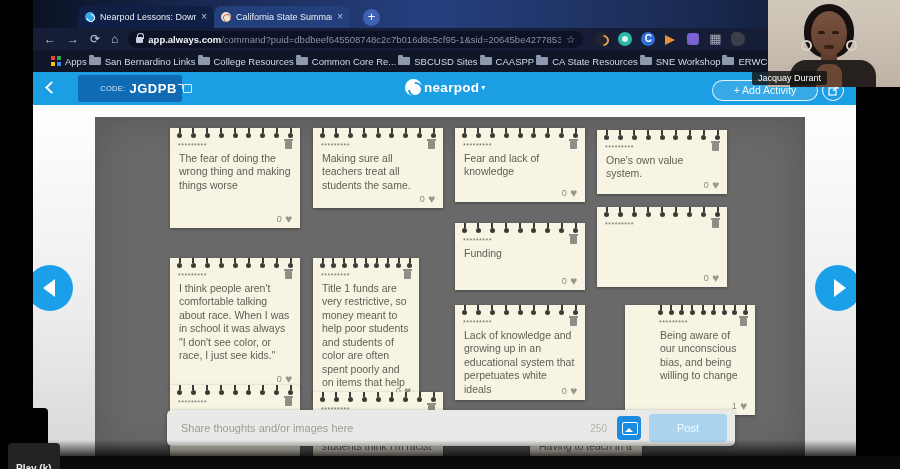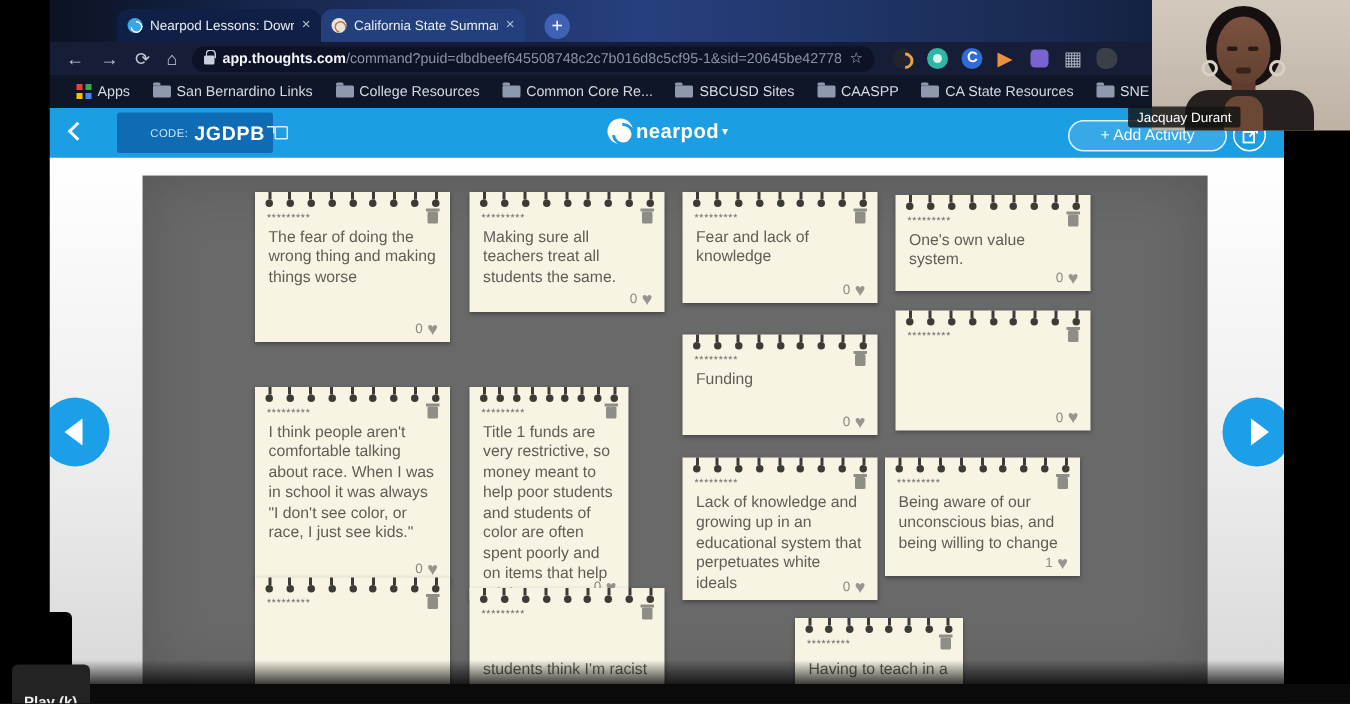--- a/index.html
+++ b/index.html
@@ -45,21 +45,21 @@
   .ext.teal-extension::after{content:"";position:absolute;left:4px;top:4px;width:6px;height:6px;border-radius:50%;background:#d9f5f0;}
   .ext.c-extension{background:#2f6bd9;color:#fff;font-size:10px;font-weight:bold;text-align:center;line-height:14px;}
   .ext.arrow-extension{background:transparent;}
   .ext.arrow-extension::after{content:"";position:absolute;left:1px;top:3px;width:0;height:0;
     border-left:10px solid #e8923e;border-top:5px solid transparent;border-bottom:5px solid transparent;}
   .ext.purple-extension{background:#7a63d1;border-radius:3px;width:12px;height:12px;}
   .ext.grid-extension{color:#a7adbb;font-size:13px;line-height:13px;text-align:center;background:transparent;}
   .ext.dark-extension{background:#3a3f4a;border-radius:40% 60% 55% 45%;}
 
   #bookmarks{position:absolute;left:0;top:50px;width:100%;height:22px;background:#0f1628;display:flex;align-items:center;
-    padding-left:18px;gap:15px;overflow:hidden;}
+    padding-left:18px;gap:2px;overflow:hidden;}
   .bm{display:flex;align-items:center;gap:4px;flex:none;}
   .bm-label{font-size:9.5px;color:#d5dae3;white-space:nowrap;}
   .folder{width:12px;height:8px;background:#8e99ad;border-radius:1px;position:relative;flex:none;}
   .folder::before{content:"";position:absolute;left:0;top:-2px;width:5px;height:2px;background:#8e99ad;border-radius:1px 1px 0 0;}
   .appsgrid{width:10px;height:10px;flex:none;background:
     linear-gradient(#e94235 0 0) 0 0/4px 4px no-repeat,
     linear-gradient(#34a853 0 0) 6px 0/4px 4px no-repeat,
     linear-gradient(#fbbc05 0 0) 0 6px/4px 4px no-repeat,
     linear-gradient(#4285f4 0 0) 6px 6px/4px 4px no-repeat;}
 
@@ -176,21 +176,21 @@
         </div>
       <div id="newtab">+</div>
     </div>
     <div id="urlrow">
       <span class="navico">←</span>
       <span class="navico">→</span>
       <span class="navico">⟳</span>
       <span class="navico">⌂</span>
       <div id="urlfield">
         <span class="lock"></span>
-        <span id="urltext"><b>app.thoughts.com</b><span>/command?puid=dbdbeef645508748c2c7b016d8c5cf95-1&amp;sid=20645be4277853...</span></span>
+        <span id="urltext"><b>app.always.com</b><span>/command?puid=dbdbeef645508748c2c7b016d8c5cf95-1&amp;sid=20645be4277853...</span></span>
         <span class="star">☆</span>
       </div>
       <div id="extrow">
           <span class="ext crescent-extension"></span>
           <span class="ext teal-extension"></span>
           <span class="ext c-extension">C</span>
           <span class="ext arrow-extension"></span>
           <span class="ext purple-extension"></span>
           <span class="ext grid-extension">▦</span>
           <span class="ext dark-extension"></span>
@@ -450,21 +450,21 @@
         <div class="note-head">
           <span class="note-author">*********</span>
           <span class="trash"></span>
         </div>
         <div class="note-text">Lack of knowledge and growing up in an educational system that perpetuates white ideals</div>
         <div class="note-likes">
           <span class="like-count">0</span>
           <span class="heart">♥</span>
         </div>
       </div>
-      <div class="note" style="left: 590px; top: 305px; width: 130px; height: 79px;">
+      <div class="note" style="left: 625px; top: 305px; width: 130px; height: 110px; padding-left: 26px;">
         <div class="pins">
           <span class="pin"></span>
           <span class="pin"></span>
           <span class="pin"></span>
           <span class="pin"></span>
           <span class="pin"></span>
           <span class="pin"></span>
           <span class="pin"></span>
           <span class="pin"></span>
           <span class="pin"></span>
@@ -527,20 +527,26 @@
           <span class="pin"></span>
         </div>
         <div class="note-head">
           <span class="note-author">*********</span>
           <span class="trash"></span>
         </div>
         <div class="note-text">Having to teach in a</div>
       </div>
     </div>
 
+  <div id="composer">
+    <span id="composer-placeholder">Share thoughts and/or images here</span>
+    <span id="char-count">250</span>
+    <div id="img-btn"></div>
+    <div id="post-btn">Post</div>
+  </div>
 
   <div class="nav-arrow" id="prev-arrow">
     <span class="tri-left"></span>
   </div>
   <div class="nav-arrow" id="next-arrow">
     <span class="tri-right"></span>
   </div>
 
   <div id="bottom-fade"></div>
   <div class="bar" id="bar-left"></div>

